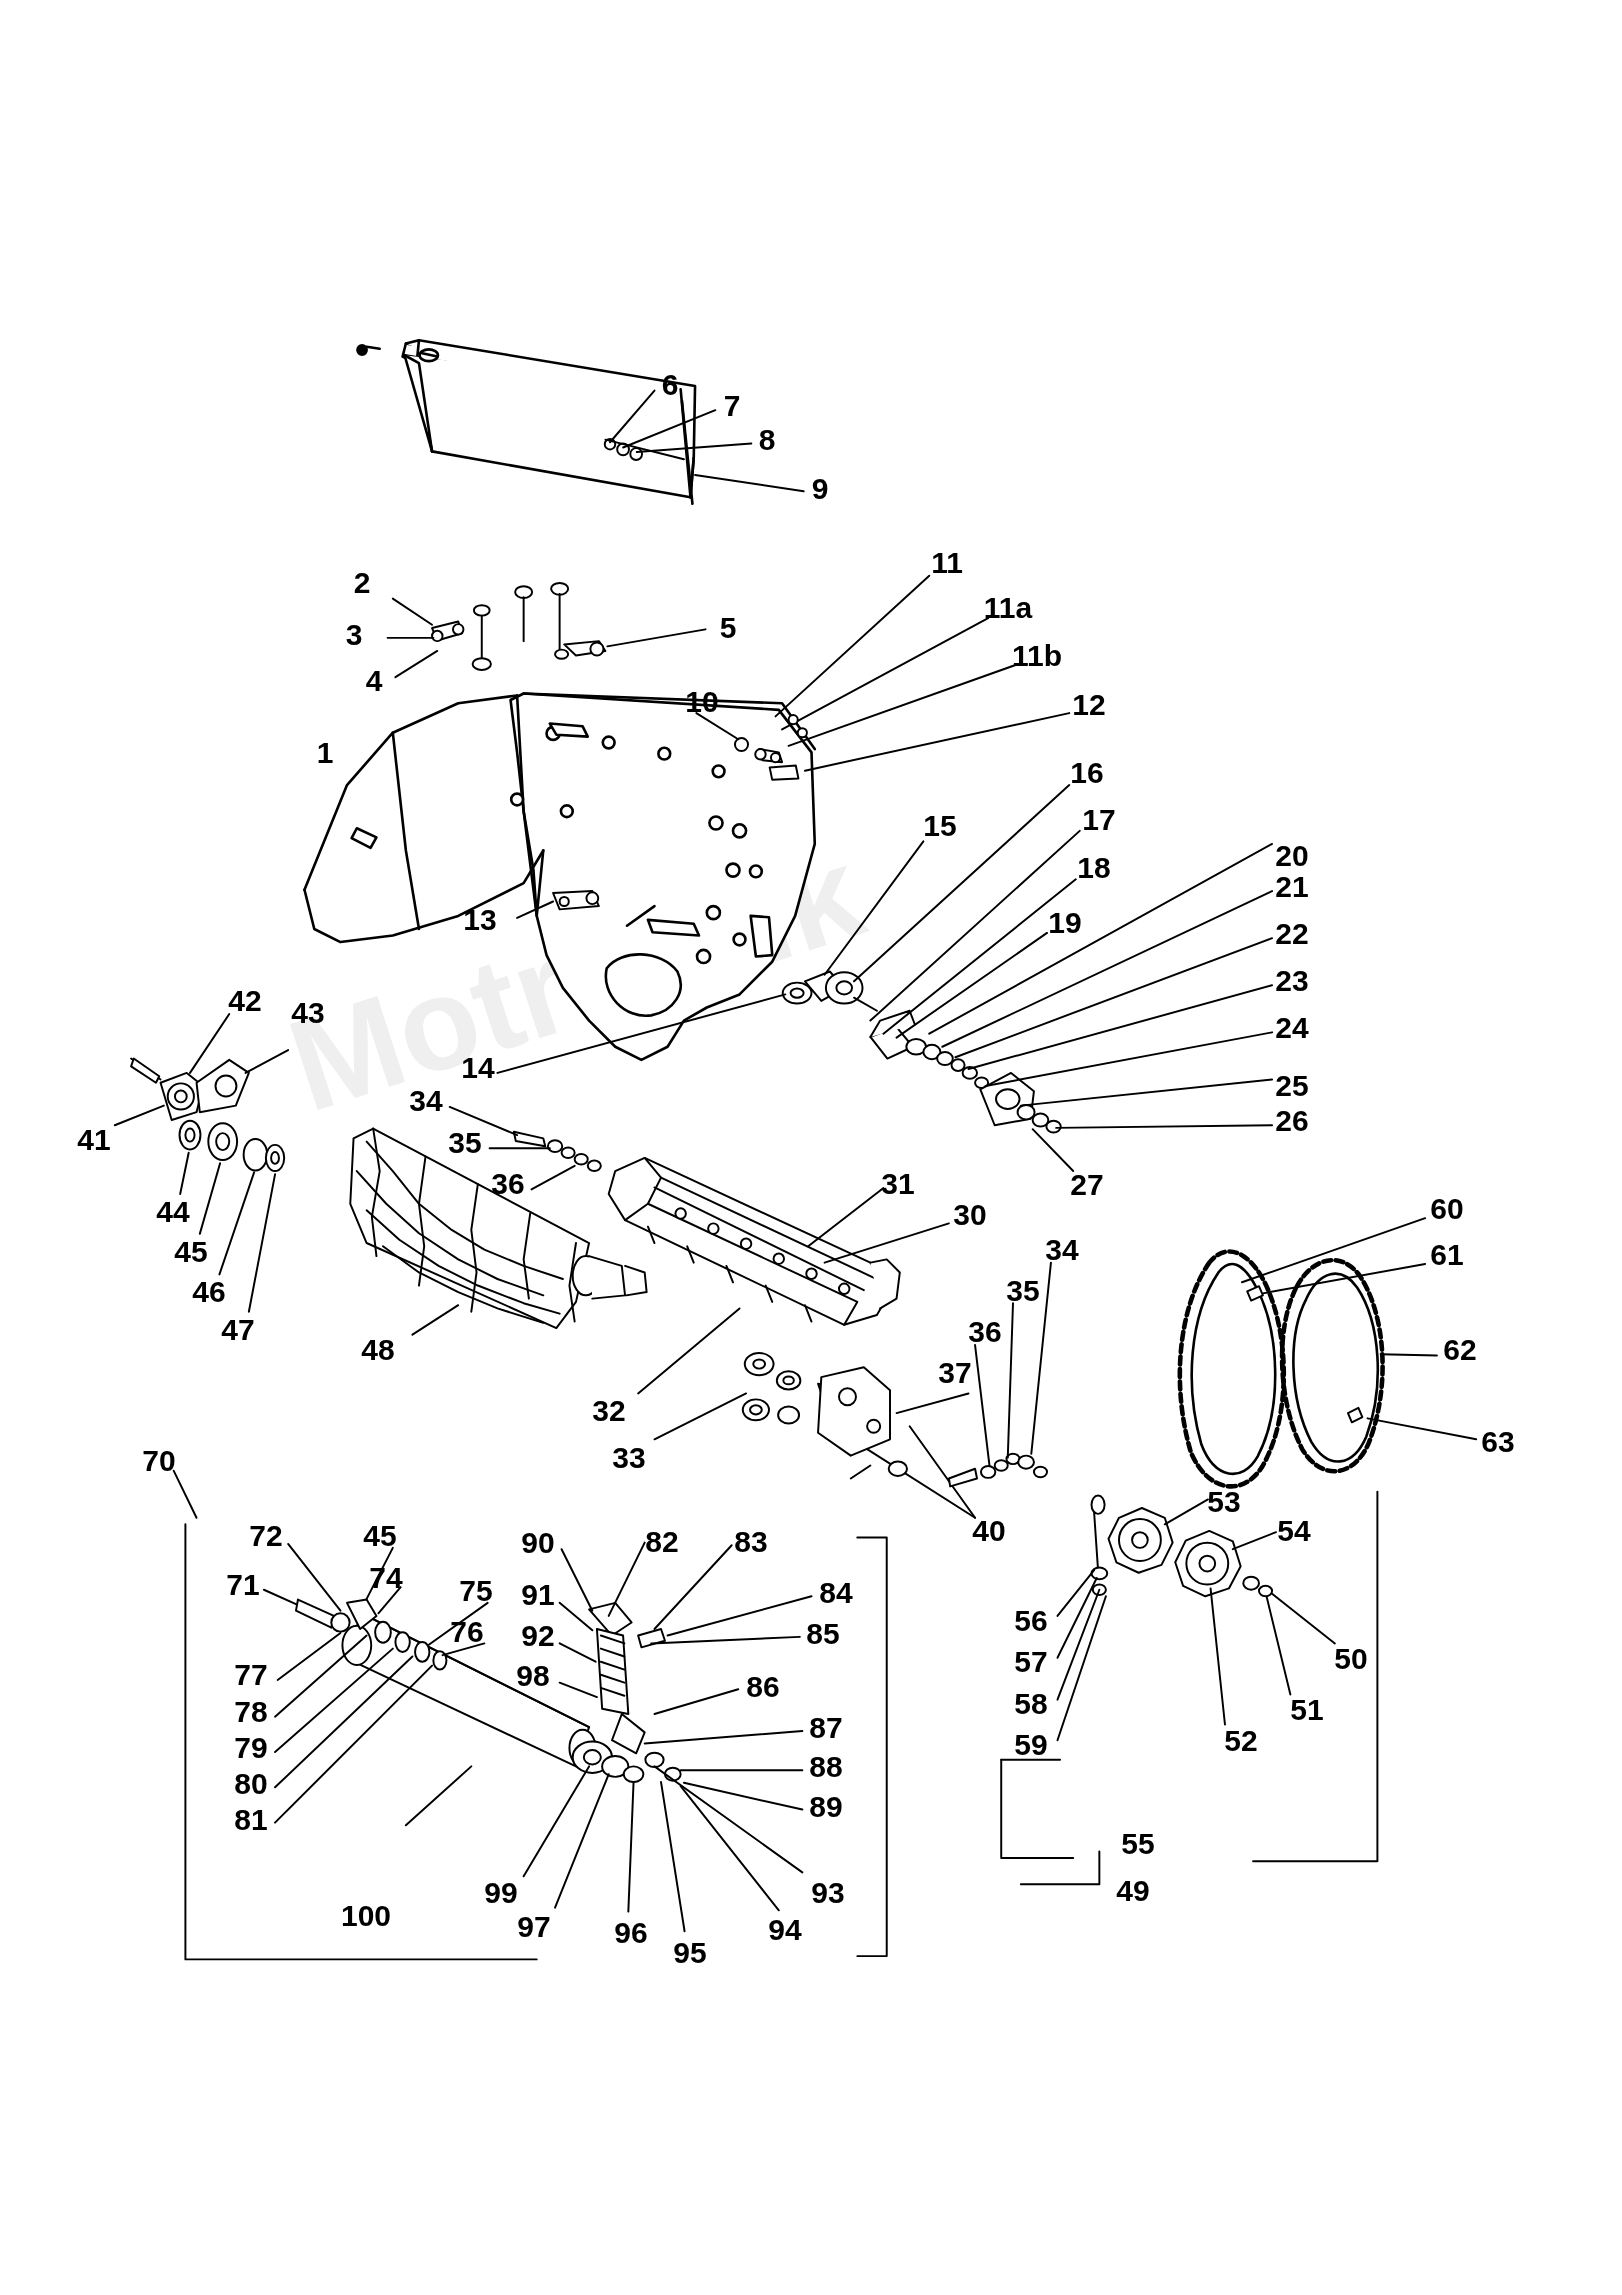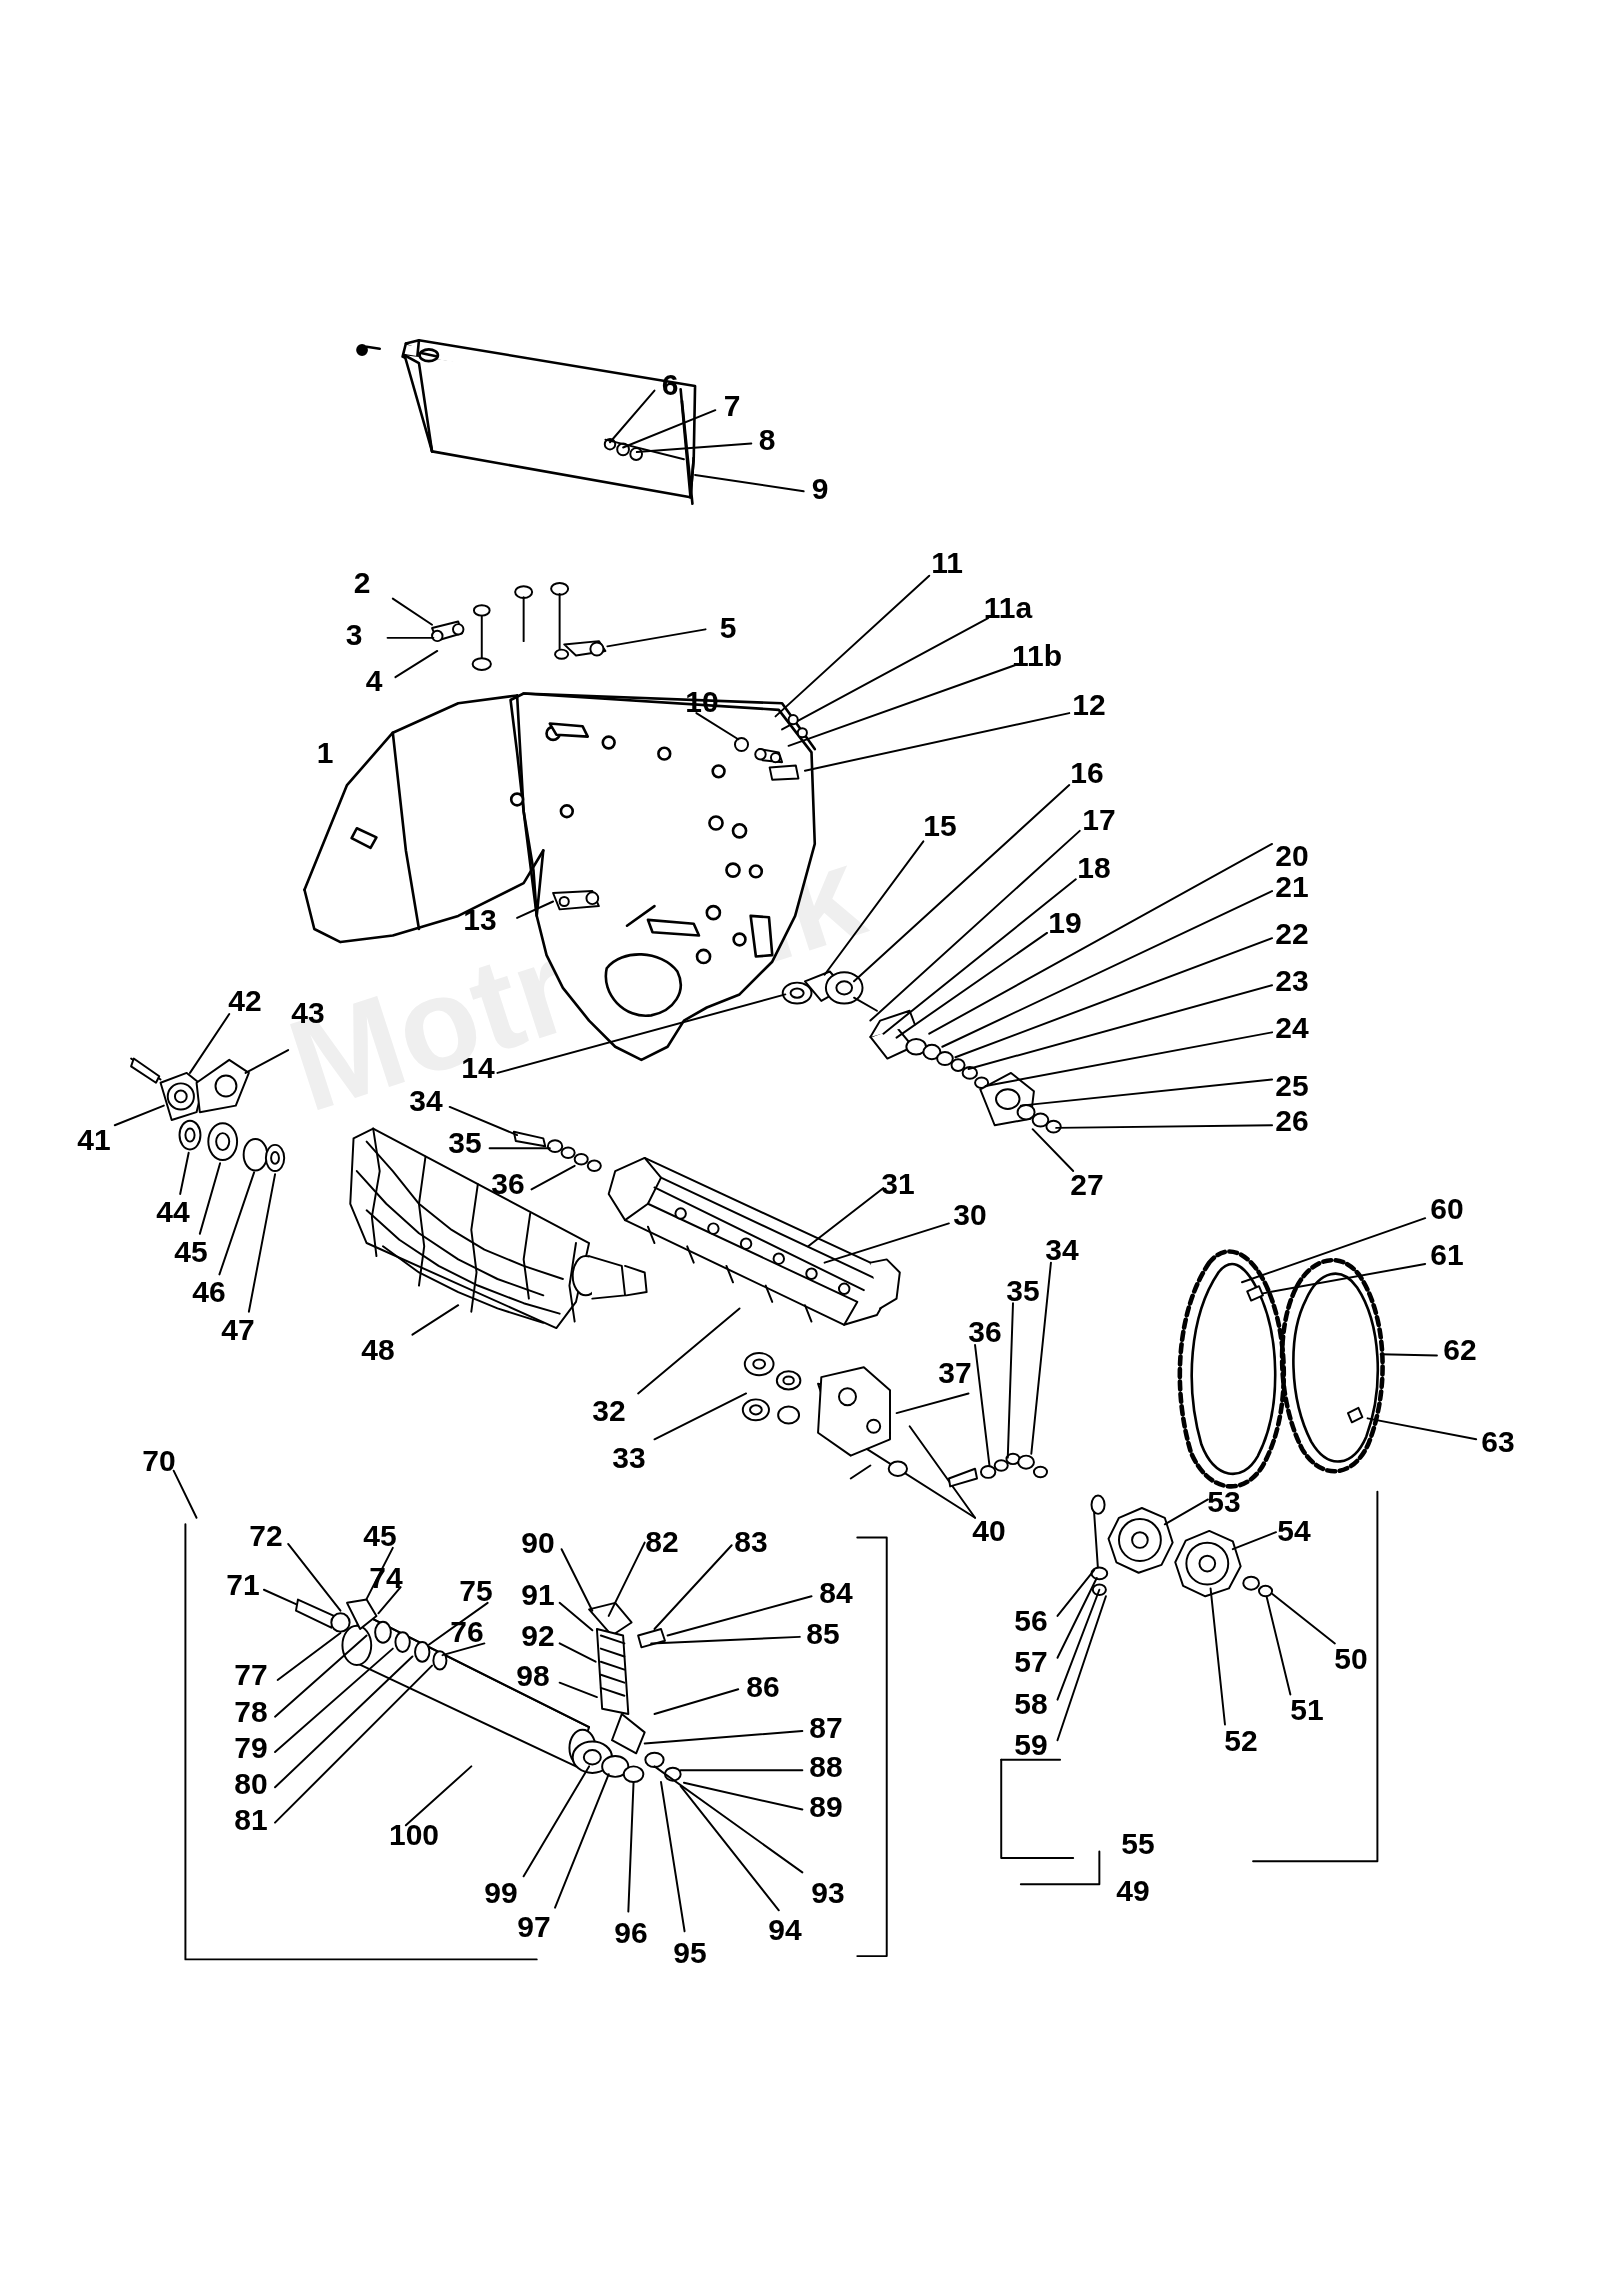--- a/index.html
+++ b/index.html
@@ -514,17 +514,17 @@
       <div class="callout" style="left: 538px; top: 1543px;">90</div>
       <div class="callout" style="left: 538px; top: 1595px;">91</div>
       <div class="callout" style="left: 538px; top: 1636px;">92</div>
       <div class="callout" style="left: 828px; top: 1893px;">93</div>
       <div class="callout" style="left: 785px; top: 1930px;">94</div>
       <div class="callout" style="left: 690px; top: 1953px;">95</div>
       <div class="callout" style="left: 631px; top: 1933px;">96</div>
       <div class="callout" style="left: 534px; top: 1927px;">97</div>
       <div class="callout" style="left: 533px; top: 1676px;">98</div>
       <div class="callout" style="left: 501px; top: 1893px;">99</div>
-      <div class="callout" style="left: 366px; top: 1835px; margin-left: 48px;">100</div>
+      <div class="callout" style="left: 366px; top: 1916px;">100</div>
     </div>
 
 </div>
 
 
 </body></html>

